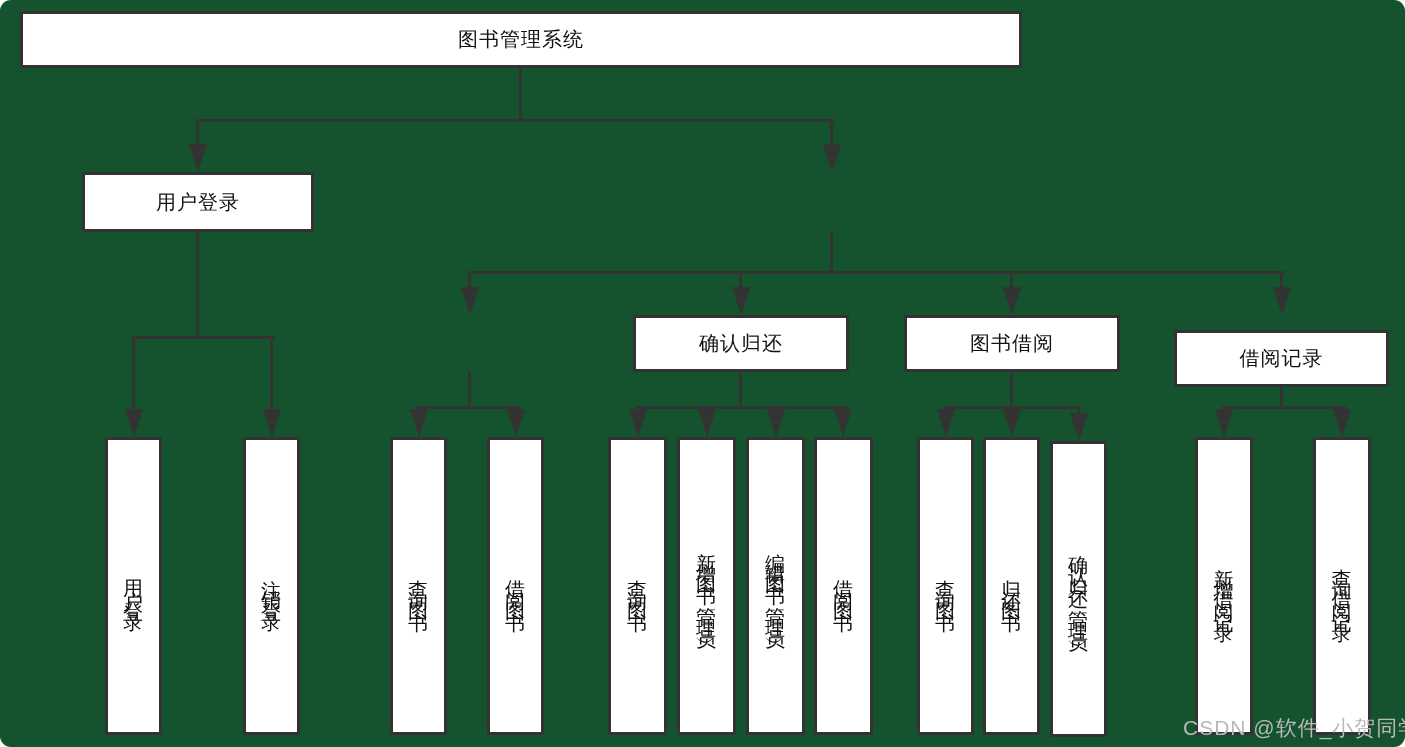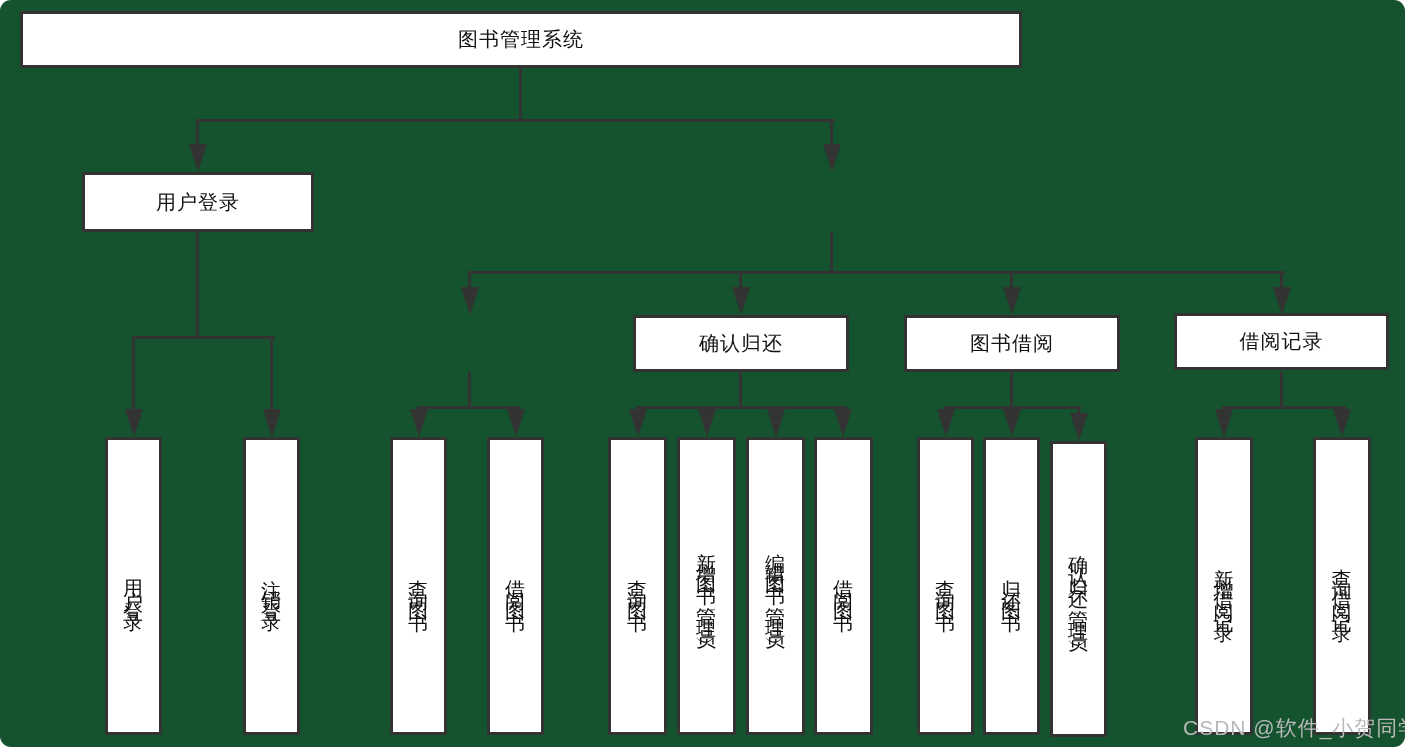--- a/index.html
+++ b/index.html
@@ -89,21 +89,21 @@
   <div class="tri" style="left:1003px;top:287px"></div>
   <div class="vline" style="left:1280px;top:271px;height:18px"></div>
   <div class="tri" style="left:1273px;top:287px"></div>
 
   <div class="node h" style="left:633px;top:315px;width:216px;height:57px">
     <span>确认归还</span>
   </div>
   <div class="node h" style="left:904px;top:315px;width:216px;height:57px">
     <span>图书借阅</span>
   </div>
-  <div class="node h" style="left:1174px;top:313px;width:215px;height:57px">
+  <div class="node h" style="left:1174px;top:330px;width:215px;height:57px">
     <span>借阅记录</span>
   </div>
 
   <div class="vline" style="left:468px;top:372px;height:37px"></div>
   <div class="hline" style="left:417px;top:406px;width:103px"></div>
   <div class="vline" style="left:417px;top:406px;height:7px"></div>
   <div class="tri" style="left:410px;top:409px"></div>
   <div class="vline" style="left:514px;top:406px;height:7px"></div>
   <div class="tri" style="left:507px;top:409px"></div>
 

